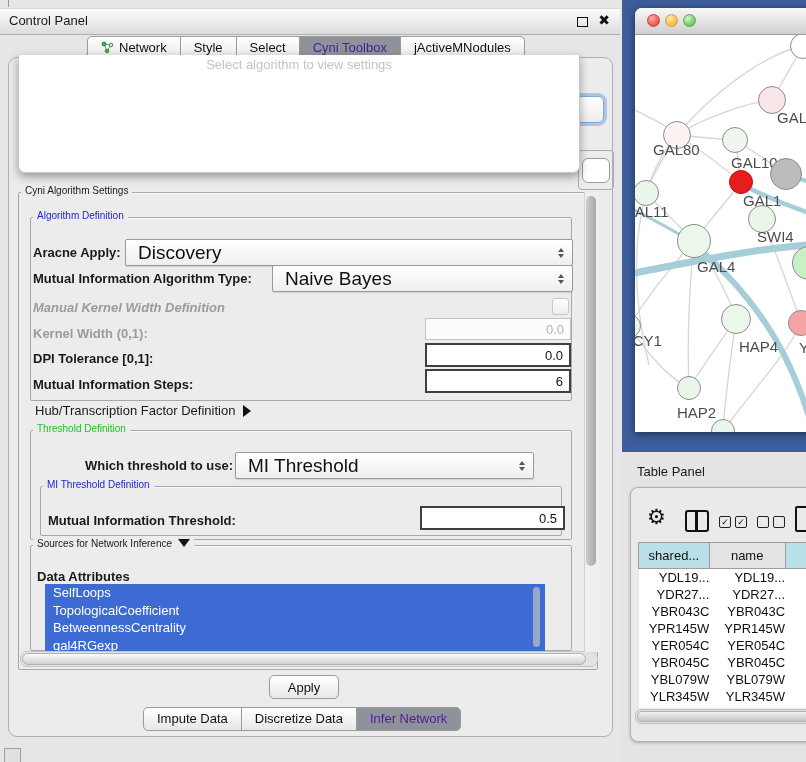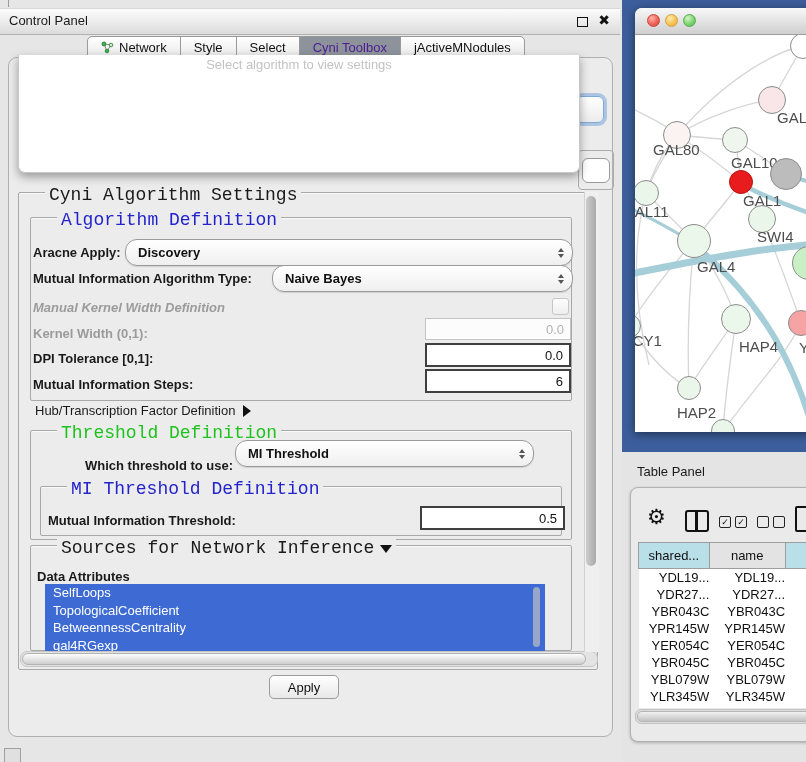--- a/index.html
+++ b/index.html
@@ -36,38 +36,38 @@
   .popup-opt.bold { font-weight:bold; }
 
   
   .frag-combo { position:absolute; left:576px; top:96px; width:26px; height:25px; background:linear-gradient(#fff,#ececec);
     border:1px solid #7ea9d8; border-radius:6px; box-shadow:0 0 0 3px rgba(120,165,220,.55); z-index:6; }
   .frag-group { position:absolute; left:578px; top:150px; width:34px; height:38px; border:1px solid #ababab; border-radius:4px; z-index:6; }
   .frag-field { position:absolute; left:582px; top:158px; width:26px; height:23px; background:#fff; border:1px solid #9a9a9a; border-radius:6px; z-index:7; }
 
   
   .fs { position:absolute; border:1px solid #a8a8a8; border-radius:2px; z-index:3; box-shadow:inset 0 1px 0 rgba(255,255,255,.7); }
-  .leg { position:absolute; top:-8px; left:26px; background:#ececec; padding:0 4px; font-size:18px; white-space:nowrap;font-family:Liberation Mono, monospace; }
+  .leg { position:absolute; top:-8px; left:2px; background:#ececec; padding:0 4px; font-size:10px; white-space:nowrap; }
   .leg.blue { color:#2323cd; }
   .leg.green { color:#1ec31e; }
   .leg.black { color:#1a1a1a; }
 
   #fs-main   { left:18px; top:192px; width:578px; height:476px; }
   #fs-algo   { left:30px; top:217px; width:540px; height:182px; }
   #fs-thresh { left:30px; top:430px; width:540px; height:108px; }
   #fs-mi     { left:40px; top:486px; width:520px; height:48px; }
   #fs-src    { left:30px; top:545px; width:540px; height:104px; }
 
   .flabel { position:absolute; font-size:13px; font-weight:bold; color:#1a1a1a; z-index:4; white-space:nowrap; }
   .flabel.dim { color:#9b9b9b; }
   .flabel.norm { font-weight:normal; }
 
   
-  .combo { position:absolute; background:linear-gradient(#ffffff,#efefef); border:1px solid #9a9a9a; border-radius:12px;
-    display:flex; align-items:center; font-size:13px; z-index:4; box-shadow:0 1px 1px rgba(0,0,0,.12);font-weight:bold; }
+  .combo { position:absolute; background:linear-gradient(#ffffff,#efefef); border:1px solid #9a9a9a; border-radius:2px;
+    display:flex; align-items:center; font-size:19px; z-index:4; box-shadow:0 1px 1px rgba(0,0,0,.12); }
   .combo .ctext { padding-left:12px; }
   .spin { position:absolute; right:8px; top:50%; transform:translateY(-50%); display:flex; flex-direction:column; gap:2px; }
   .spin i { display:block; width:0; height:0; border-left:3.5px solid transparent; border-right:3.5px solid transparent; }
   .spin .up { border-bottom:4.5px solid #555; }
   .spin .dn { border-top:4.5px solid #555; }
 
   
   .tfield { position:absolute; background:#fff; border:2px solid #3f3f3f; display:flex; align-items:center;
     justify-content:flex-end; padding-right:6px; font-size:13px; z-index:4; box-sizing:border-box; }
   .tfield.dis { border:1px solid #c4c4c4; color:#b2b2b2; background:#fcfcfc; }
@@ -226,21 +226,21 @@
 
   <span class="flabel norm" style="left:35px; top:403px;">
     <span>Hub/Transcription Factor Definition</span><span class="tri-right"></span>
   </span>
 
   <div class="fs" id="fs-thresh">
     <span class="leg green">Threshold Definition</span>
   </div>
 
   <span class="flabel" style="left:85px; top:458px;">Which threshold to use:</span>
-  <div class="combo" style="left:235px; top:440px; width:297px; height:25px;">
+  <div class="combo" style="left:235px; top:452px; width:297px; height:25px;">
     <span class="ctext">MI Threshold</span>
     <span class="spin">
         <i class="up"></i>
         <i class="dn"></i>
       </span>
   </div>
 
   <div class="fs" id="fs-mi">
     <span class="leg blue">MI Threshold Definition</span>
   </div>
@@ -268,20 +268,31 @@
       <div class="thumb"></div>
     </div>
   <div class="vscroll">
       <div class="thumb"></div>
     </div>
 
   <div class="apply-btn">
     <span>Apply</span>
   </div>
 
+  <div class="tabbar" id="bottom-tabbar">
+      <div class="tab">
+        <span>Impute Data</span>
+      </div>
+      <div class="tab">
+        <span>Discretize Data</span>
+      </div>
+      <div class="tab sel">
+        <span>Infer Network</span>
+      </div>
+    </div>
 
   <div class="mini-sq"></div>
   <div class="sash"></div>
 
   <div class="popup">
     <div class="popup-placeholder">Select algorithm to view settings</div>
   </div>
 
   <div class="desktop-blue"></div>
 

